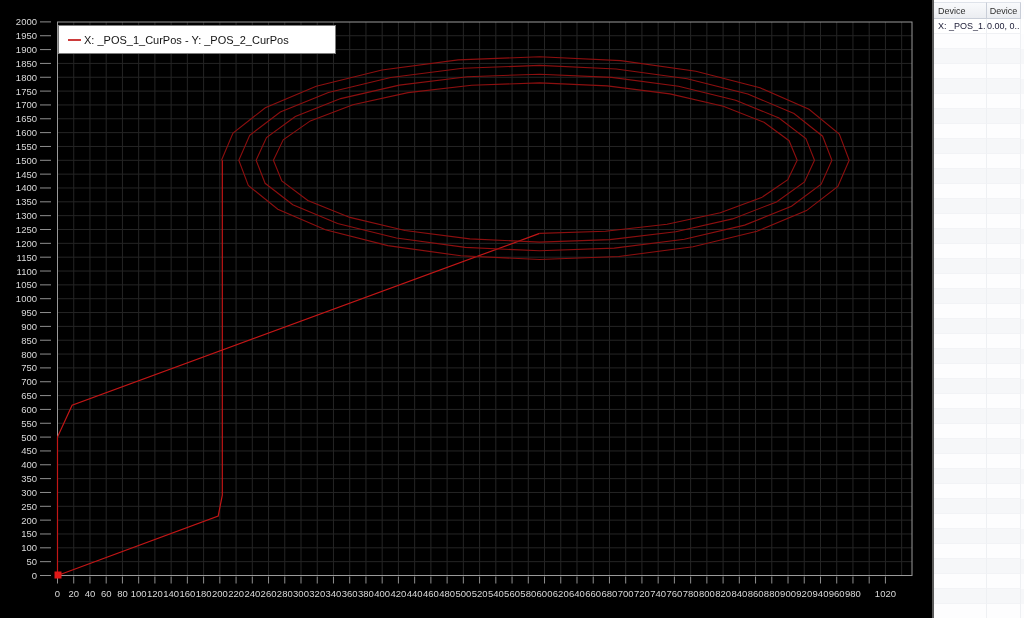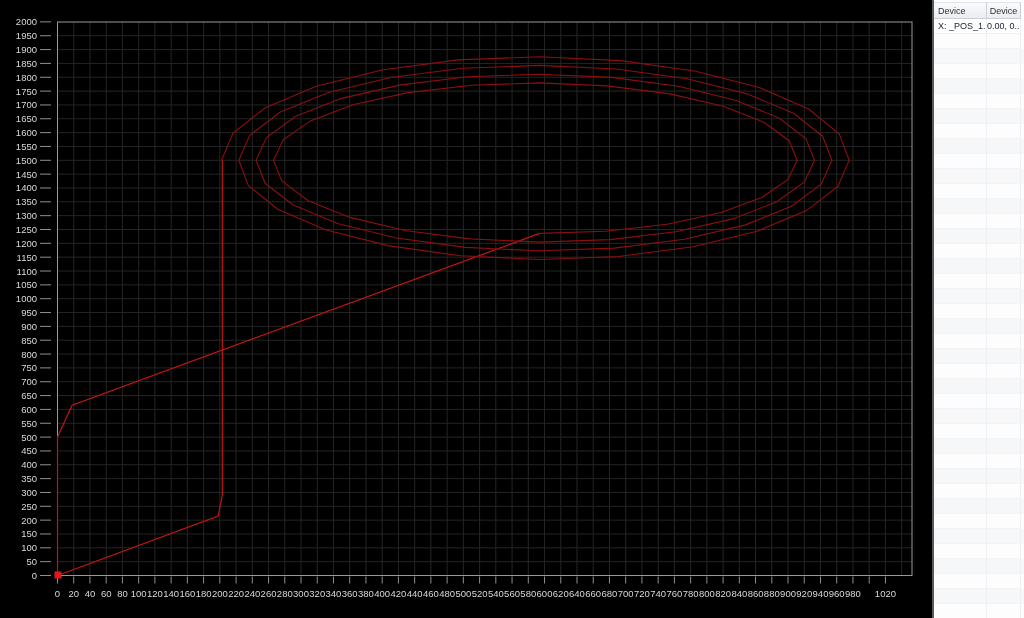--- a/index.html
+++ b/index.html
@@ -320,20 +320,24 @@
           <line x1="869.1999999999999" y1="576.5" x2="869.1999999999999" y2="583.5" stroke="#8f8f8f" stroke-width="1"></line>
           <line x1="885.434" y1="576.5" x2="885.434" y2="583.5" stroke="#8f8f8f" stroke-width="1"></line>
           <text x="885.434" y="597" text-anchor="middle">1020</text>
         </g>
         <g>
           <path d="M57.5,575.5 L57.5,437.1 L72.1,405.3 L539.6,233.4 M222.3,160.3 L222.3,495.2 L218.2,516.0 L57.5,575.5 " fill="none" stroke="#c21616" stroke-width="1.2"></path>
           <path d="M539.6,233.4 L605.4,231.2 L667.0,224.2 L720.3,212.7 L761.5,197.6 L787.8,179.7 L797.2,160.3 L789.1,140.7 L764.0,122.3 L723.3,106.3 L669.9,93.9 L607.2,85.9 L539.6,82.9 L471.7,85.2 L408.0,92.6 L352.9,104.8 L310.3,120.9 L283.2,139.8 L273.4,160.3 L281.8,181.0 L307.8,200.5 L349.9,217.4 L405.1,230.5 L469.8,238.9 L539.6,242.1 L609.9,239.6 L675.7,231.8 L732.5,218.9 L776.5,201.9 L804.5,181.9 L814.5,160.3 L805.9,138.5 L779.0,118.0 L735.6,100.2 L678.5,86.3 L611.7,77.4 L539.6,74.2 L467.2,76.7 L399.3,85.1 L340.7,98.6 L295.3,116.5 L266.5,137.5 L256.1,160.3 L265.1,183.3 L292.8,204.8 L337.6,223.5 L396.4,238.0 L465.3,247.4 L539.6,250.8 L614.3,248.1 L684.3,239.3 L744.7,225.1 L791.5,206.3 L821.2,184.2 L831.9,160.3 L822.6,136.2 L794.0,113.6 L747.8,94.0 L687.2,78.8 L616.2,69.0 L539.6,65.4 L462.7,68.3 L390.7,77.5 L328.4,92.5 L280.3,112.1 L249.7,135.3 L238.8,160.3 L248.3,185.5 L277.8,209.2 L325.4,229.7 L387.8,245.6 L460.8,255.8 L539.6,259.5 L618.8,256.5 L693.0,246.8 L757.0,231.2 L806.5,210.6 L837.9,186.4 L849.2,160.3 L839.3,134.0 L809.0,109.2 L760.0,87.8 L695.9,71.2 L620.7,60.6 L539.6,56.7 L458.2,59.9 L382.0,70.0 L316.2,86.3 L265.3,107.8 L233.0,133.0 L221.5,160.3 " fill="none" stroke="#8c0f0f" stroke-width="1.1"></path>
           <rect x="54.5" y="571.5" width="7" height="7" fill="#e01818"></rect>
         </g>
       </svg>
+    <div class="legend">
+      <span class="legend-line"></span>
+      <span class="legend-text">X: _POS_1_CurPos - Y: _POS_2_CurPos</span>
+    </div>
   </div>
 
   <div class="panel">
     <div class="panel-header">
       <div class="col-device">Device</div>
       <div class="col-value">Device</div>
     </div>
     <div class="panel-row">
       <div class="cell-device">X: _POS_1...</div>
       <div class="cell-value">0.00, 0...</div>

